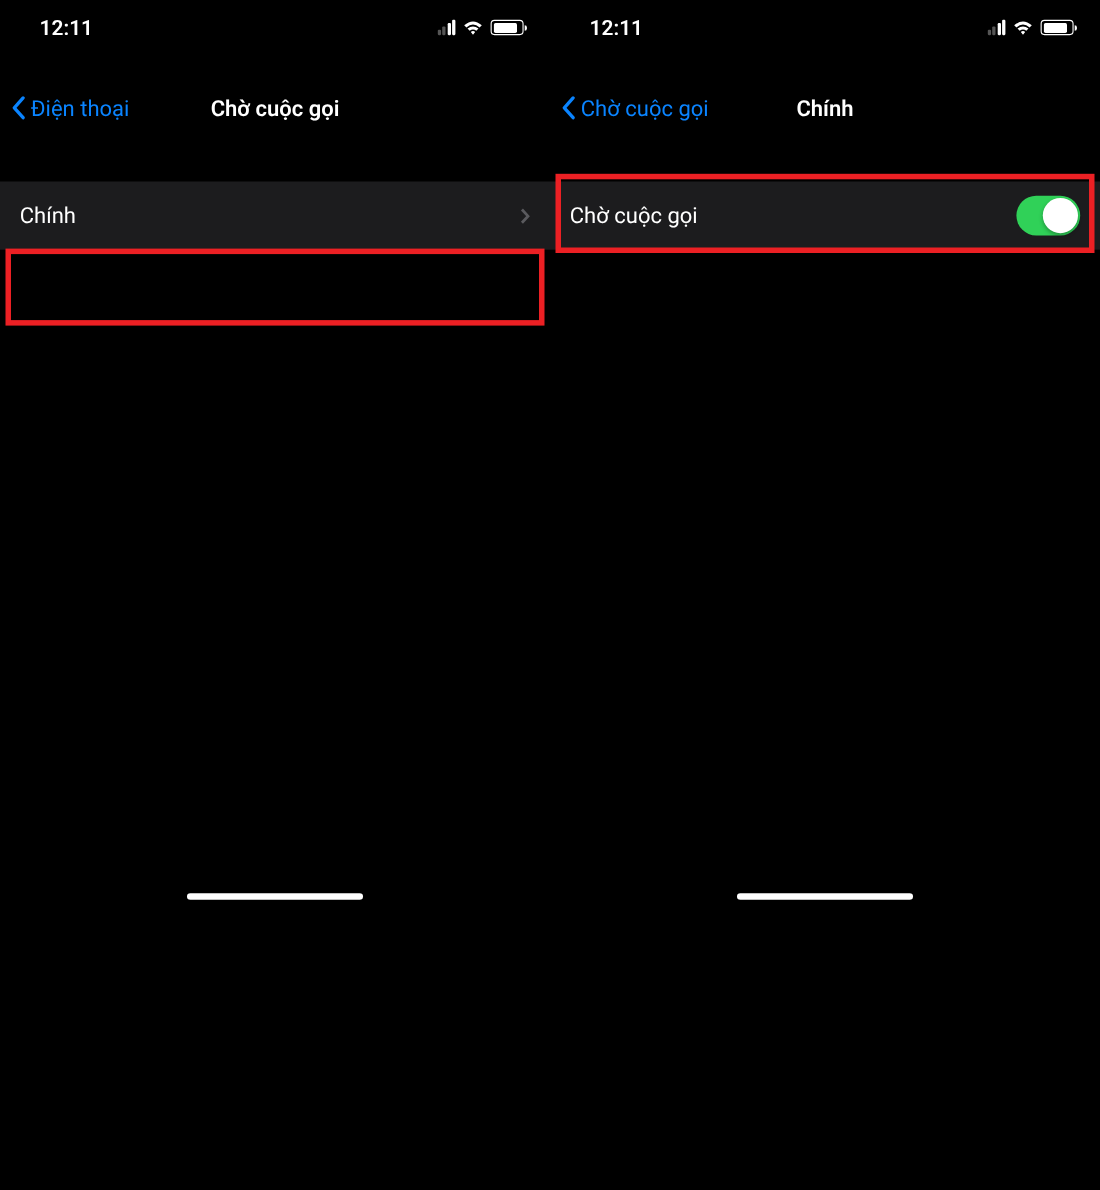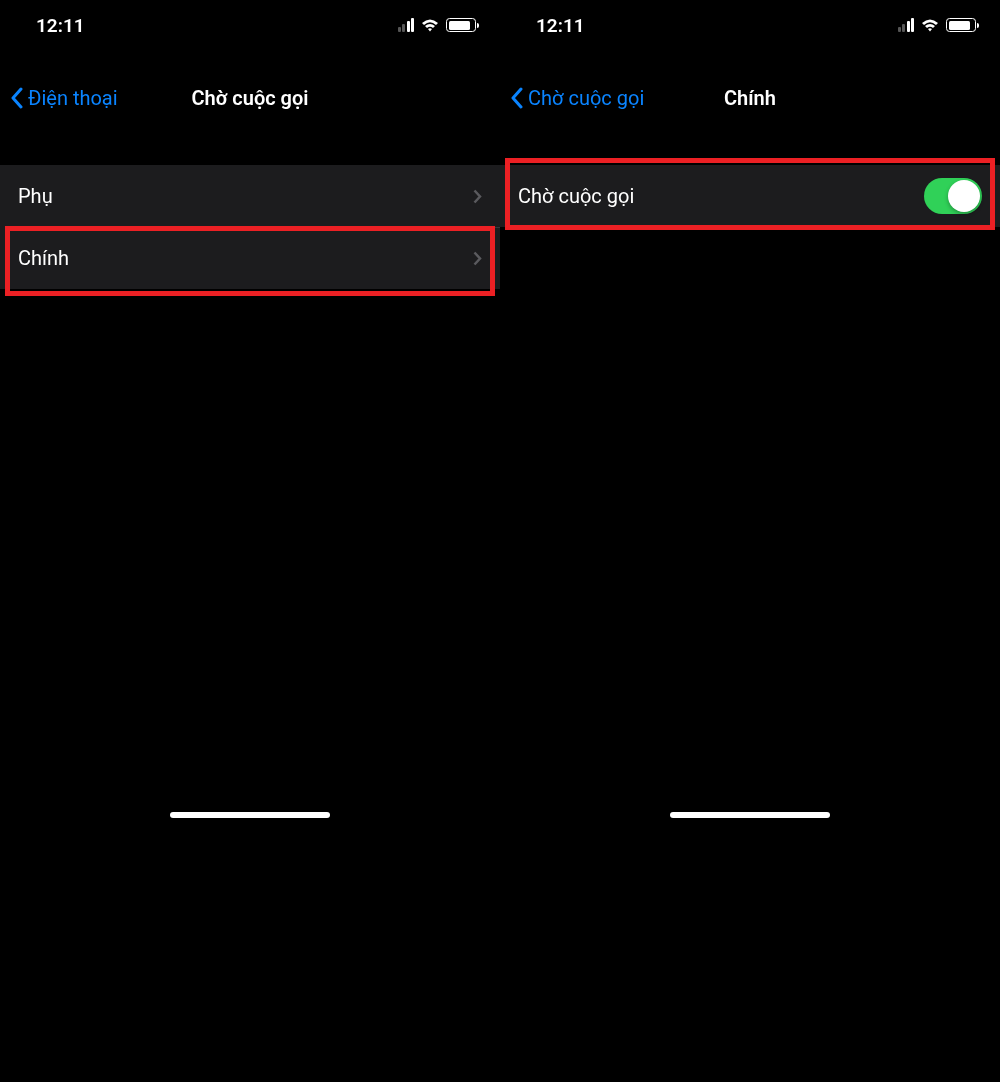--- a/index.html
+++ b/index.html
@@ -206,26 +206,20 @@
         <path d="M11 2 L3 11 L11 20" fill="none" stroke="#0a84ff" stroke-width="3" stroke-linecap="round" stroke-linejoin="round"></path>
       </svg>
       <span>Điện thoại</span>
     </div>
     <div class="nav-title">Chờ cuộc gọi</div>
   </div>
 
   <div class="content">
     <div class="list-group">
       <div class="list-item">
-        <span class="list-item-label">Phụ</span>
-        <svg class="chevron-right" viewBox="0 0 9 15">
-          <path d="M1.5 1.5 L7 7.5 L1.5 13.5"></path>
-        </svg>
-      </div>
-      <div class="list-item">
         <span class="list-item-label">Chính</span>
         <svg class="chevron-right" viewBox="0 0 9 15">
           <path d="M1.5 1.5 L7 7.5 L1.5 13.5"></path>
         </svg>
       </div>
     </div>
   </div>
 
   <div class="highlight-box" style="left:5px; top:226px; width:490px; height:70px;"></div>
 

